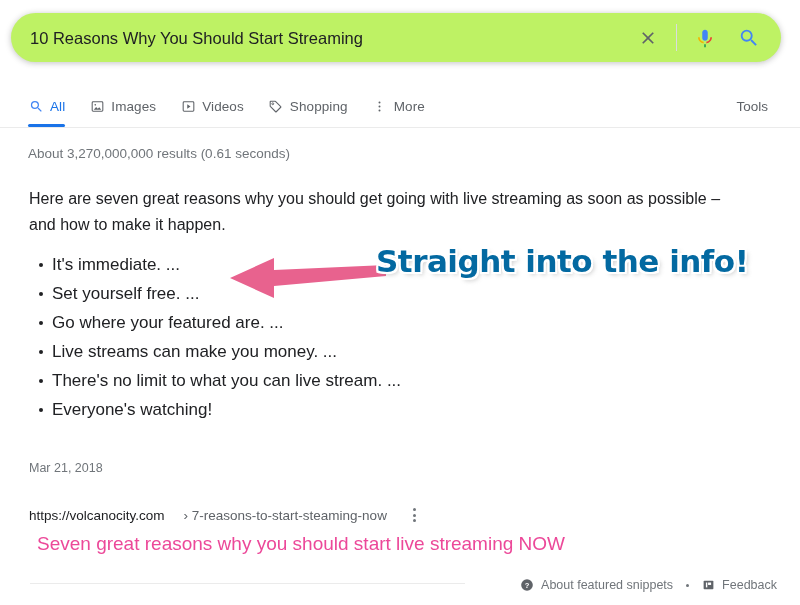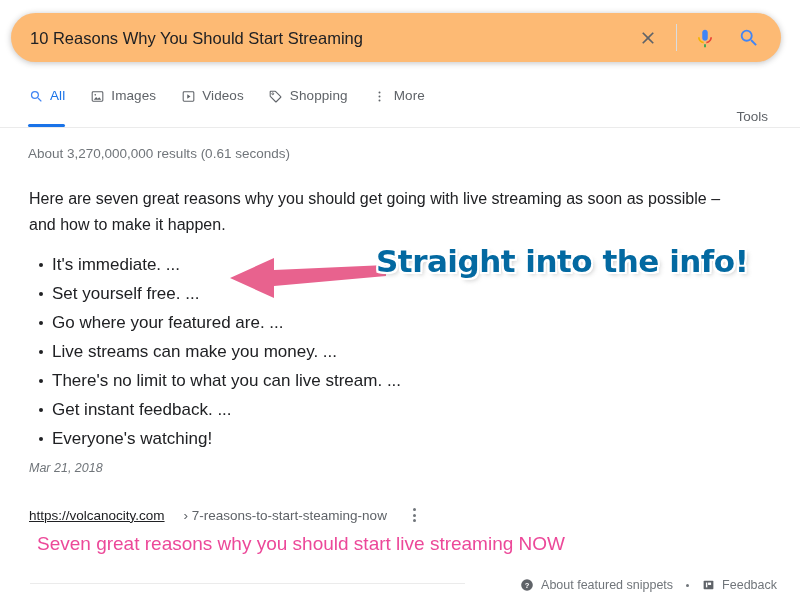--- a/index.html
+++ b/index.html
@@ -16,21 +16,21 @@
     -webkit-font-smoothing: antialiased;
   }
 
   
   .searchbar {
     position: absolute;
     left: 11px;
     top: 13px;
     width: 770px;
     height: 49px;
-    background: #fdba74;
+    background: #bef264;
     border-radius: 25px;
     box-shadow: 0 1px 6px rgba(32,33,36,.28);
     display: flex;
     align-items: center;
     box-sizing: border-box;
   }
   .search-input {
     flex: 1;
     border: none;
     outline: none;
@@ -84,20 +84,21 @@
   .tabs {
     position: absolute;
     left: 28px;
     top: 0;
     display: flex;
     align-items: center;
     height: 36px;
   }
   .tab {
     display: flex;
+    align-items: center;
     height: 36px;
     margin-right: 24px;
     cursor: pointer;
     position: relative;
     color: #5f6368;
     font-size: 13.5px;
     letter-spacing: .1px;
   }
   .tab .ti {
     display: flex;
@@ -116,21 +117,21 @@
     height: 3px;
     background: #1a73e8;
     border-radius: 2px;
   }
   .tools-btn {
     position: absolute;
     right: 32px;
     top: 0;
     height: 36px;
     display: flex;
-    align-items: flex-end;
+    align-items: center;
     color: #5f6368;
     font-size: 13.5px;
     cursor: pointer;
   }
   .tabbar-rule {
     position: absolute;
     left: 0;
     top: 127px;
     width: 800px;
     height: 1px;
@@ -180,33 +181,32 @@
     height: 4px;
     border-radius: 50%;
     background: #202124;
   }
   .snippet-date {
     position: absolute;
     left: 29px;
     top: 461px;
     color: #70757a;
     font-size: 12.5px;
-    font-style: italic;
   }
 
   
   .result-url-row {
     position: absolute;
     left: 29px;
     top: 506px;
     display: flex;
     align-items: center;
     font-size: 13.5px;
   }
-  .url-domain { color: #202124; text-decoration: underline; }
+  .url-domain { color: #202124; }
   .url-path { color: #5f6368; margin-left: 19px; }
   .kebab {
     margin-left: 21px;
     width: 14px;
     height: 18px;
     display: flex;
     flex-direction: column;
     align-items: center;
     justify-content: center;
     cursor: pointer;
@@ -384,21 +384,20 @@
 <div class="result-stats">About 3,270,000,000 results (0.61 seconds)</div>
 
 <div class="snippet-para">Here are seven great reasons why you should get going with live streaming as soon as possible – and how to make it happen.</div>
 
 <ul class="snippet-list">
   <li>It's immediate. ...</li>
   <li>Set yourself free. ...</li>
   <li>Go where your featured are. ...</li>
   <li>Live streams can make you money. ...</li>
   <li>There's no limit to what you can live stream. ...</li>
-  <li>Get instant feedback. ...</li>
   <li>Everyone's watching!</li>
 </ul>
 
 <div class="snippet-date">Mar 21, 2018</div>
 
 <div class="result-url-row">
   <span class="url-domain">https://volcanocity.com</span>
   <span class="url-path">› 7-reasons-to-start-steaming-now</span>
   <span class="kebab">
     <i></i>

